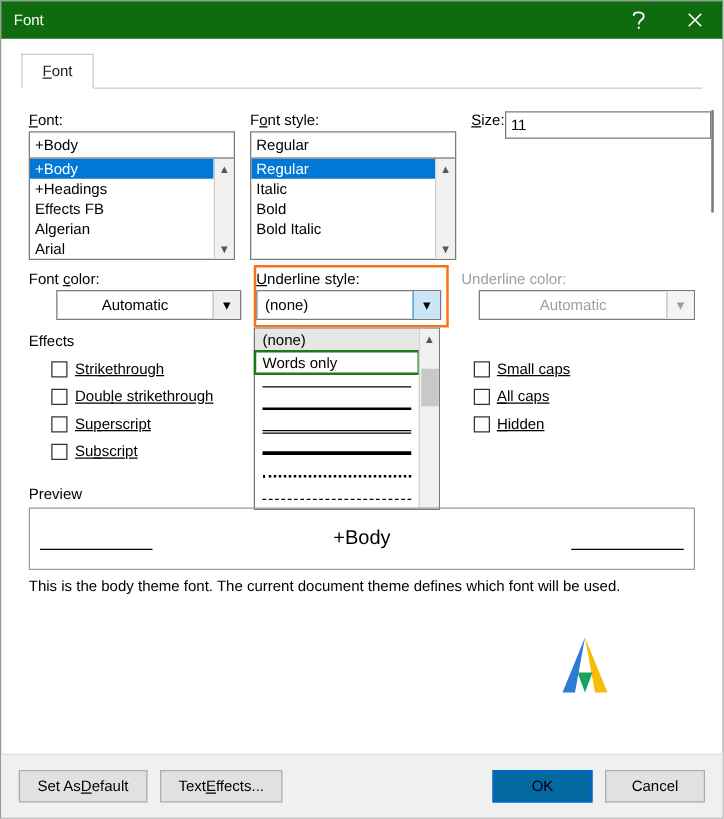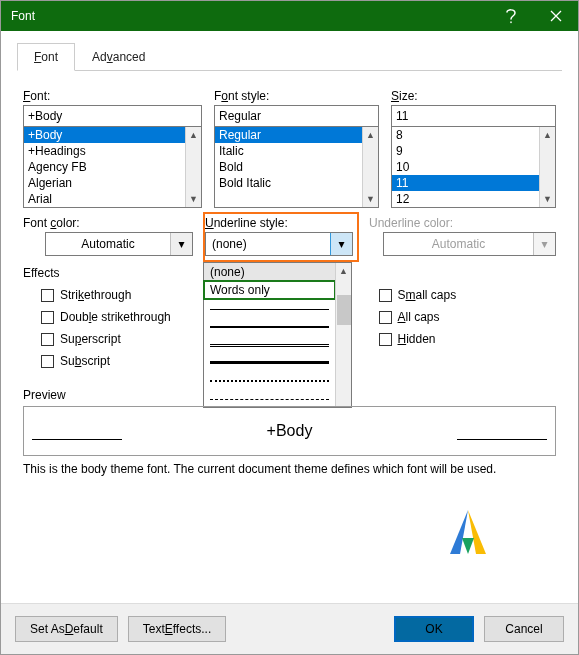--- a/index.html
+++ b/index.html
@@ -11,21 +11,21 @@
 .titlebar .tbtn svg { stroke: #fff; }
 .body { padding: 12px 16px 12px 16px; }
 .tabs { display: flex; border-bottom: 1px solid #ccc; margin-bottom: 18px; }
 .tab { padding: 6px 16px; border: 1px solid transparent; border-bottom: none; margin-bottom: -1px; color: #222; }
 .tab.active { border-color: #ccc; background: #fff; border-bottom: 1px solid #fff;  }
 .tab .u { text-decoration: underline; }
 
 .row1 { display: flex; gap: 12px; padding: 0 6px; }
 .col-font { flex: 1.7; display: flex; flex-direction: column; }
 .col-style { flex: 1; display: flex; flex-direction: column; }
-.col-size { flex: 0.6; display: flex; flex-direction: column; }
+.col-size { flex: 0.6; display: flex; flex-direction: row; }
 .lbl { margin-bottom: 2px; }
 .lbl .u { text-decoration: underline; }
 .txtbox { border: 1px solid #7a7a7a; height: 22px; padding: 2px 4px; background: #fff; }
 .listbox { border: 1px solid #7a7a7a; background: #fff; height: 82px; position: relative; margin-top: -1px; overflow: hidden; }
 .listbox .items { position: absolute; left:0; top:0; right:16px; bottom:0; overflow: hidden; }
 .listbox .item { height: 16px; padding: 0 4px; line-height: 16px; white-space: nowrap; }
 .listbox .item.sel { background: #0078d7; color: #fff; }
 .sbar { position: absolute; right:0; top:0; bottom:0; width:16px; background:#f0f0f0; border-left:1px solid #d0d0d0; display:flex; flex-direction:column; justify-content:space-between; align-items:center; }
 .sarrow { font-size: 9px; color: #555; line-height: 16px; }
 
@@ -50,21 +50,21 @@
 .uline div { border-bottom: 1px solid #000; height: 7px; }
 .uline.th div{ border-bottom-width: 2px; }
 .uline.th2 div{ border-bottom-width: 3px; }
 .uline.dbl div{ border-bottom: 3px double #000; height:8px;}
 .uline.dot div{ border-bottom: 2px dotted #000; }
 .uline.dash div{ border-bottom: 1px dashed #000; }
 .dd-sbar { position:absolute; right:0; top:0; bottom:0; width:16px; background:#f0f0f0; border-left:1px solid #d0d0d0; display:flex; flex-direction:column; align-items:center; }
 .dd-thumb { width:14px; background:#c8c8c8; margin-top:16px; height:30px;}
 
 .effects-wrap { padding: 0 6px; margin-top: 4px; position: relative; }
-.effects { margin-top: 4px; display: flex; }
+.effects { margin-top: 4px; display: flex; text-decoration: underline; }
 .eff-col { flex:1; display:flex; flex-direction:column; gap:8px; padding-top:4px; }
 .eff-col.right { margin-left: 160px; }
 .chk { display:flex; align-items:center; gap:6px; }
 .chk .box { width:13px; height:13px; border:1px solid #333; background:#fff; }
 
 .preview-wrap { padding: 0 6px; margin-top: 20px; }
 .preview-box { border:1px solid #9a9a9a; height:50px; margin-top:4px; display:flex; align-items:center; justify-content:center; position:relative; }
 .preview-box .pvtext { font-size:16px; }
 .preview-box .rule { position:absolute; height:1px; background:#000; width:90px; top: 32px;}
 .preview-box .rule.l { left:8px; }
@@ -95,32 +95,31 @@
     <div class="tbtn">
       <svg width="12" height="12" viewBox="0 0 12 12">
           <path d="M1 1 L11 11 M11 1 L1 11" stroke="white" stroke-width="1.3"></path>
         </svg>
     </div>
   </div>
 
   <div class="body">
     <div class="tabs">
       <div class="tab active"><span class="u">F</span><span>ont</span></div>
-      <div class="tab">Ad<span class="u">v</span>anced</div>
     </div>
 
     <div class="row1">
       <div class="col-font">
         <div class="lbl"><span class="u">F</span>ont:</div>
         <input class="txtbox" value="+Body" style="">
         <div class="listbox">
           <div class="items">
             <div class="item sel">+Body</div>
             <div class="item">+Headings</div>
-            <div class="item">Agency FB</div>
+            <div class="item">Effects FB</div>
             <div class="item">Algerian</div>
             <div class="item">Arial</div>
           </div>
           <div class="sbar">
               <div class="sarrow">▲</div>
               <div class="sarrow">▼</div>
             </div>
         </div>
       </div>
       <div class="col-style">

